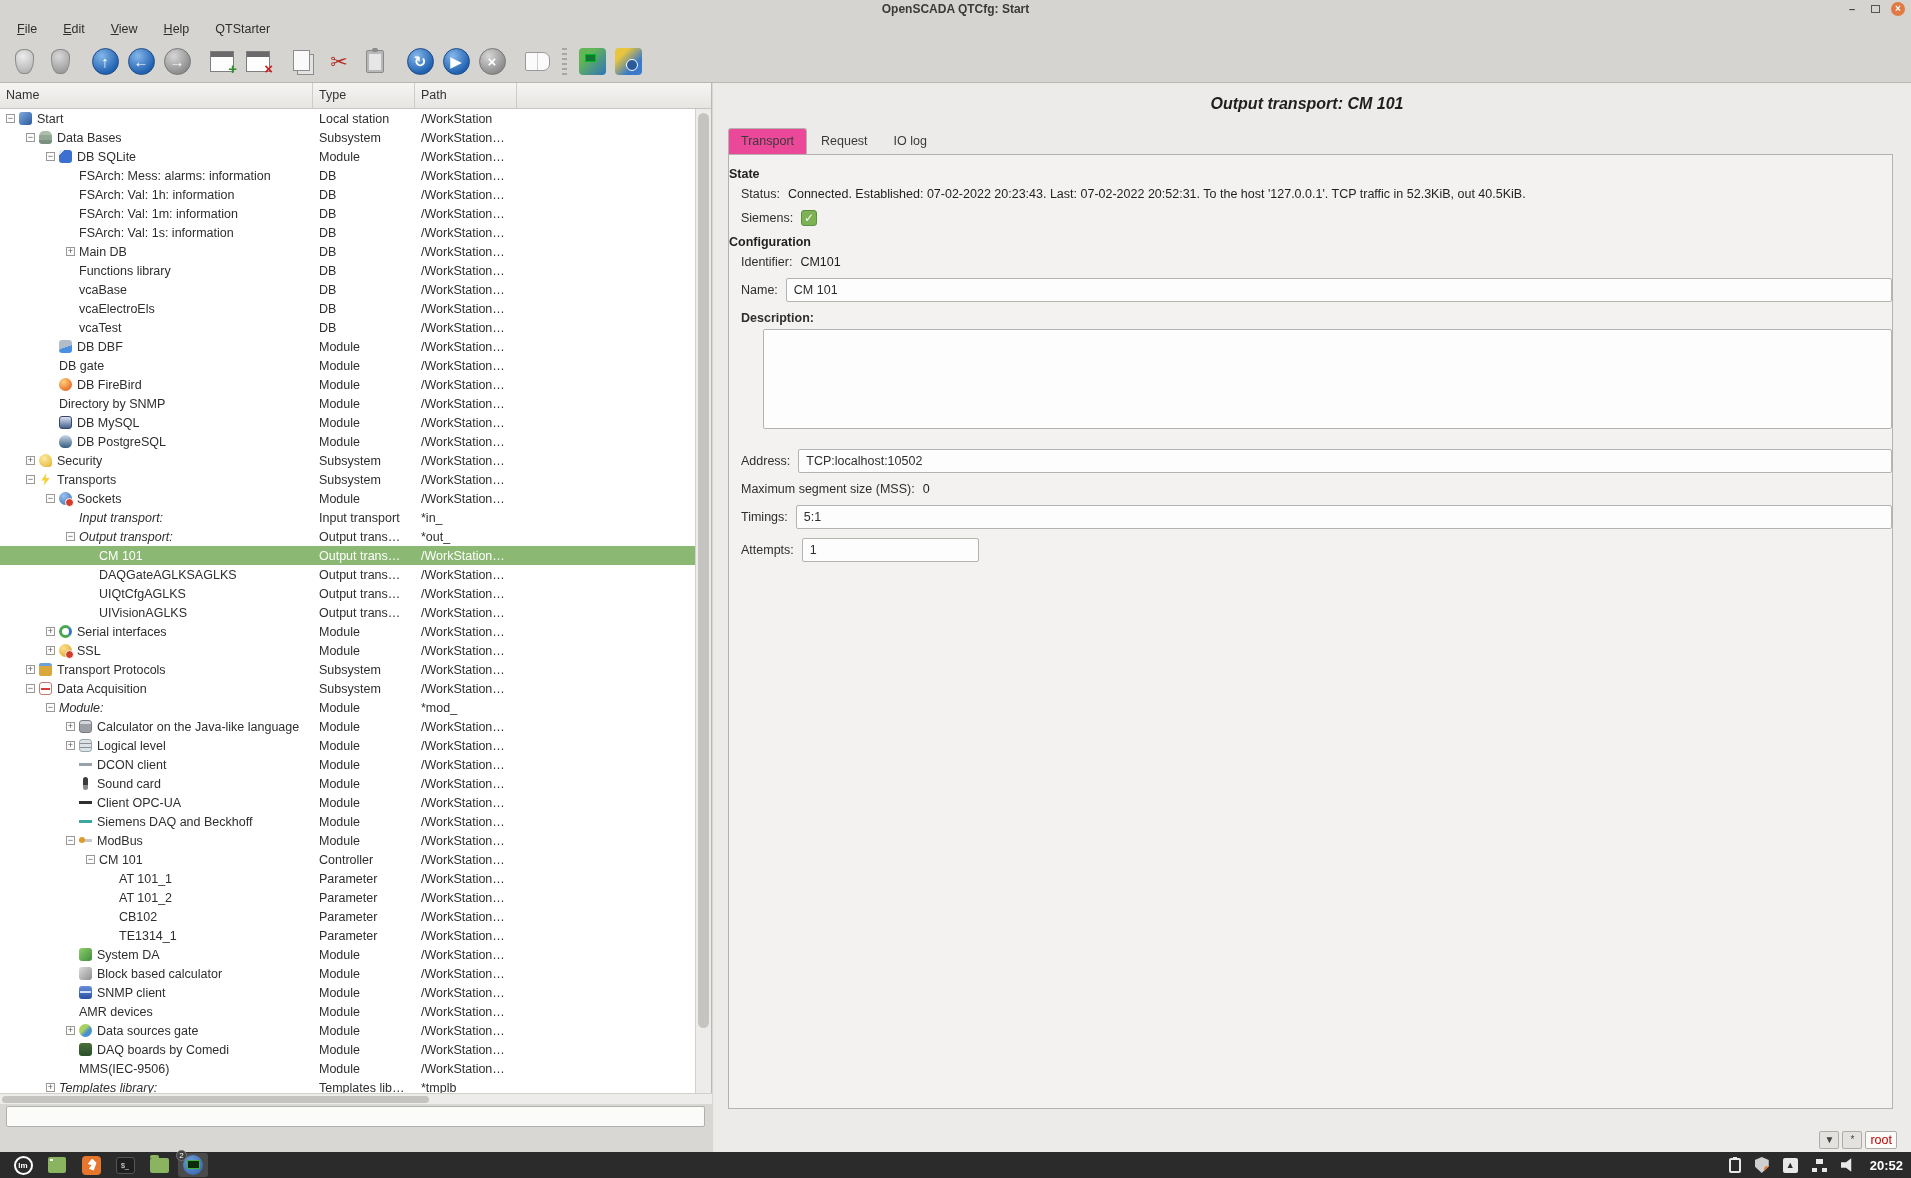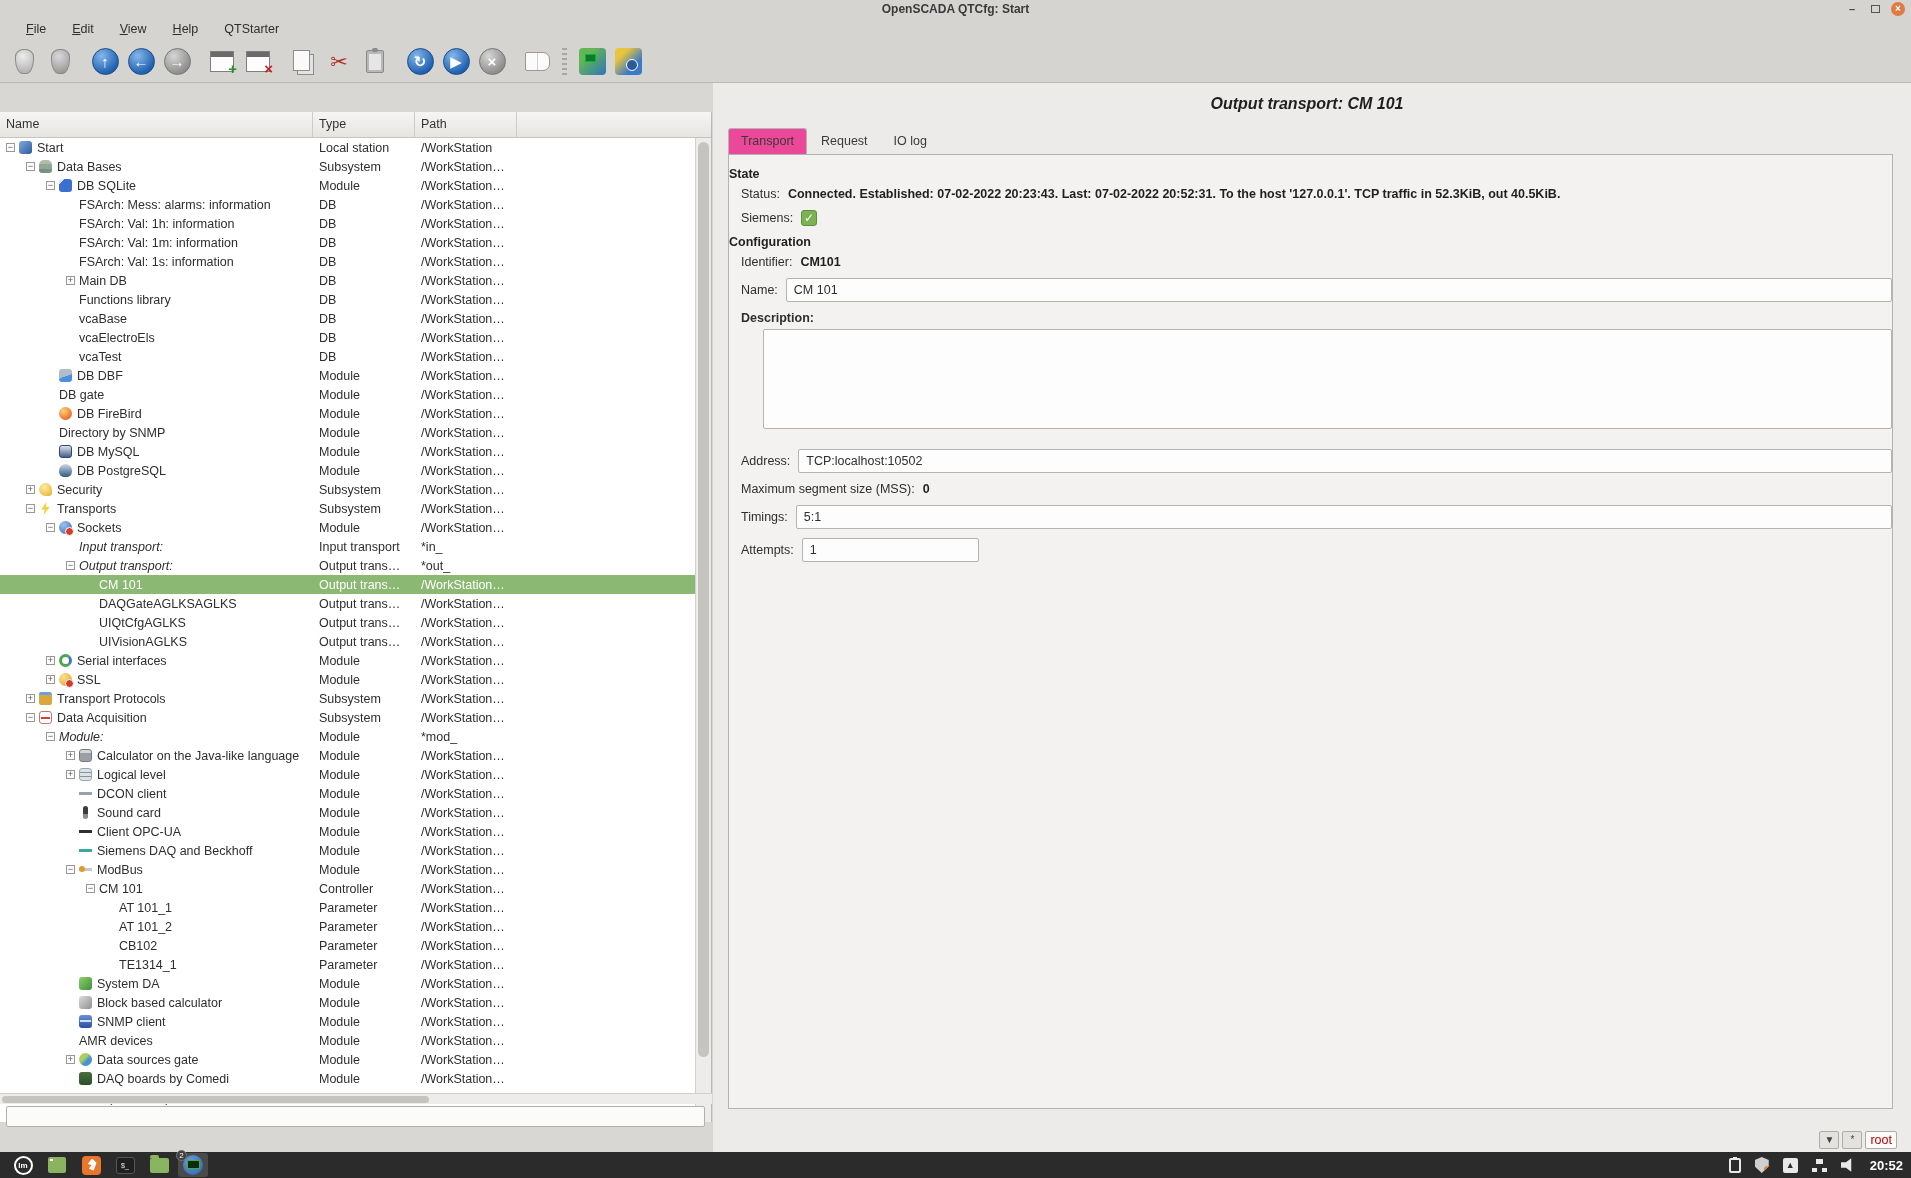--- a/index.html
+++ b/index.html
@@ -11,21 +11,21 @@
   
   .titlebar { position:absolute; left:0; top:0; right:0; height:17px; background:#d6d4d1;
     display:flex; align-items:center; justify-content:center; font-size:12px; color:#3a3a3a; font-weight:bold;}
   .winctrls { position:absolute; right:6px; top:1px; display:flex; gap:9px; align-items:center; height:15px;}
   .wbtn { width:14px; height:14px; display:flex; align-items:center; justify-content:center;
     font-size:11px; color:#444; }
   .wbtn.max i { width:9px; height:8px; border:1.5px solid #555; display:block; }
   .wbtn.close { background:#e07a42; border-radius:50%; color:#fff; font-weight:bold; font-size:10px; }
 
   .menubar { position:absolute; left:0; top:17px; right:0; height:24px; background:#d6d4d1;
-    display:flex; align-items:center; padding-left:13px; }
+    display:flex; align-items:center; padding-left:4px; }
   .menuitem { padding:3px 13px; color:#2e2e2e; }
   .menuitem u { text-decoration:underline; }
 
   .toolbar { position:absolute; left:0; top:41px; right:0; height:42px; background:#d6d4d1;
     border-bottom:1px solid #bab8b4; display:flex; align-items:center; padding-left:6px; }
   .tbtn { width:36px; height:36px; display:flex; align-items:center; justify-content:center; }
   .tsep { width:9px; height:30px; }
   .tb-circle { width:27px; height:27px; border-radius:50%;
     background:radial-gradient(circle at 35% 28%,#85b7ea,#2263b2 70%,#1a4f93);
     border:1px solid #1a4a88; color:#fff; font-size:15px; font-weight:bold;
@@ -51,21 +51,21 @@
     background:repeating-linear-gradient(#a8a6a2 0 2px,transparent 2px 5px); }
   .tb-app1 { width:27px; height:27px; border-radius:4px;
     background:linear-gradient(135deg,#63b557 30%,#2f74b8); position:relative; }
   .tb-app1::after { content:""; position:absolute; left:6px; top:6px; width:9px; height:6px; background:#173; border:1px solid #0b2; }
   .tb-app2 { width:27px; height:27px; border-radius:4px;
     background:linear-gradient(135deg,#e8c53c 25%,#3a7ac8 70%); position:relative; }
   .tb-app2::after { content:""; position:absolute; right:4px; bottom:4px; width:10px; height:10px; border-radius:50%; background:#2a5a9a; border:1px solid #fff; }
 
   
   #tree-panel { position:absolute; left:0; top:83px; width:712px; height:1010px; background:#fff;
-    border-right:1px solid #bab8b4;margin-top:29px; }
+    border-right:1px solid #bab8b4; }
   .tree-header { position:absolute; left:0; top:0; right:0; height:26px;
     background:linear-gradient(#f6f5f4,#e7e5e2); border-bottom:1px solid #c6c4c0; display:flex; }
   .th-cell { padding:5px 0 0 6px; color:#333; border-right:1px solid #cfccc8; }
   .th-name { width:313px; } .th-type { width:102px; } .th-path { width:102px; } .th-fill { flex:1; border-right:none; }
   #tree-rows { position:absolute; left:0; top:26px; right:16px; bottom:0; overflow:hidden; }
   .trow { display:flex; height:19px; align-items:center; white-space:nowrap; }
   .trow.sel { background:#8bb872; color:#fff; }
   .c-name { width:313px; display:flex; align-items:center; overflow:hidden; flex:none; height:100%; }
   .c-type { width:102px; padding-left:6px; overflow:hidden; text-overflow:clip; flex:none; }
   .c-path { flex:1; padding-left:6px; overflow:hidden; }
@@ -121,21 +121,21 @@
     font-size:16px; font-weight:bold; font-style:italic; color:#1f1f1f; }
   .tabs { position:absolute; left:15px; top:44px; height:27px; display:flex; align-items:flex-end; }
   .tab { padding:5px 12px 6px; margin-right:2px; color:#3a3a3a; }
   .tab.active { background:#ec4899; border:1px solid #b5b3af; border-bottom:1px solid #f3f2f0;
     border-radius:3px 3px 0 0; position:relative; top:1px; }
   .tabframe { position:absolute; left:15px; right:18px; top:71px; height:955px;
     border:1px solid #b5b3af; background:#f3f2f0; padding:10px 0; }
   .grp-head { font-weight:bold; color:#1f1f1f; margin:2px 0 6px 0; }
   .frow { display:flex; align-items:center; margin:0 0 9px 12px; }
   .flabel { margin-right:8px; white-space:nowrap; }
-  .fvalue-b { font-weight:bold; color:#1f1f1f; }
+  .fvalue-b { font-weight:normal; color:#1f1f1f; }
   .checkbox { width:16px; height:16px; border-radius:3px; background:#7cb254; border:1px solid #5d9140;
     color:#fff; font-size:12px; line-height:14px; text-align:center; }
   .combo { width:195px; height:24px; background:#fdfdfd; border:1px solid #b5b3af; border-radius:2px;
     display:flex; align-items:center; padding-left:7px; position:relative; }
   .combo .arr { position:absolute; right:0; top:0; bottom:0; width:22px; border-left:1px solid #d5d3cf;
     display:flex; align-items:center; justify-content:center; color:#555; font-size:10px; }
   .tinput { height:24px; background:#fdfdfd; border:1px solid #b5b3af; border-radius:2px;
     padding:0 7px; font:inherit; color:#2e2e2e; flex:1; }
   .tinput.small { flex:0 0 100px; }
   textarea.tarea { display:block; width:calc(100% - 22px); margin-left:22px; height:100px;

